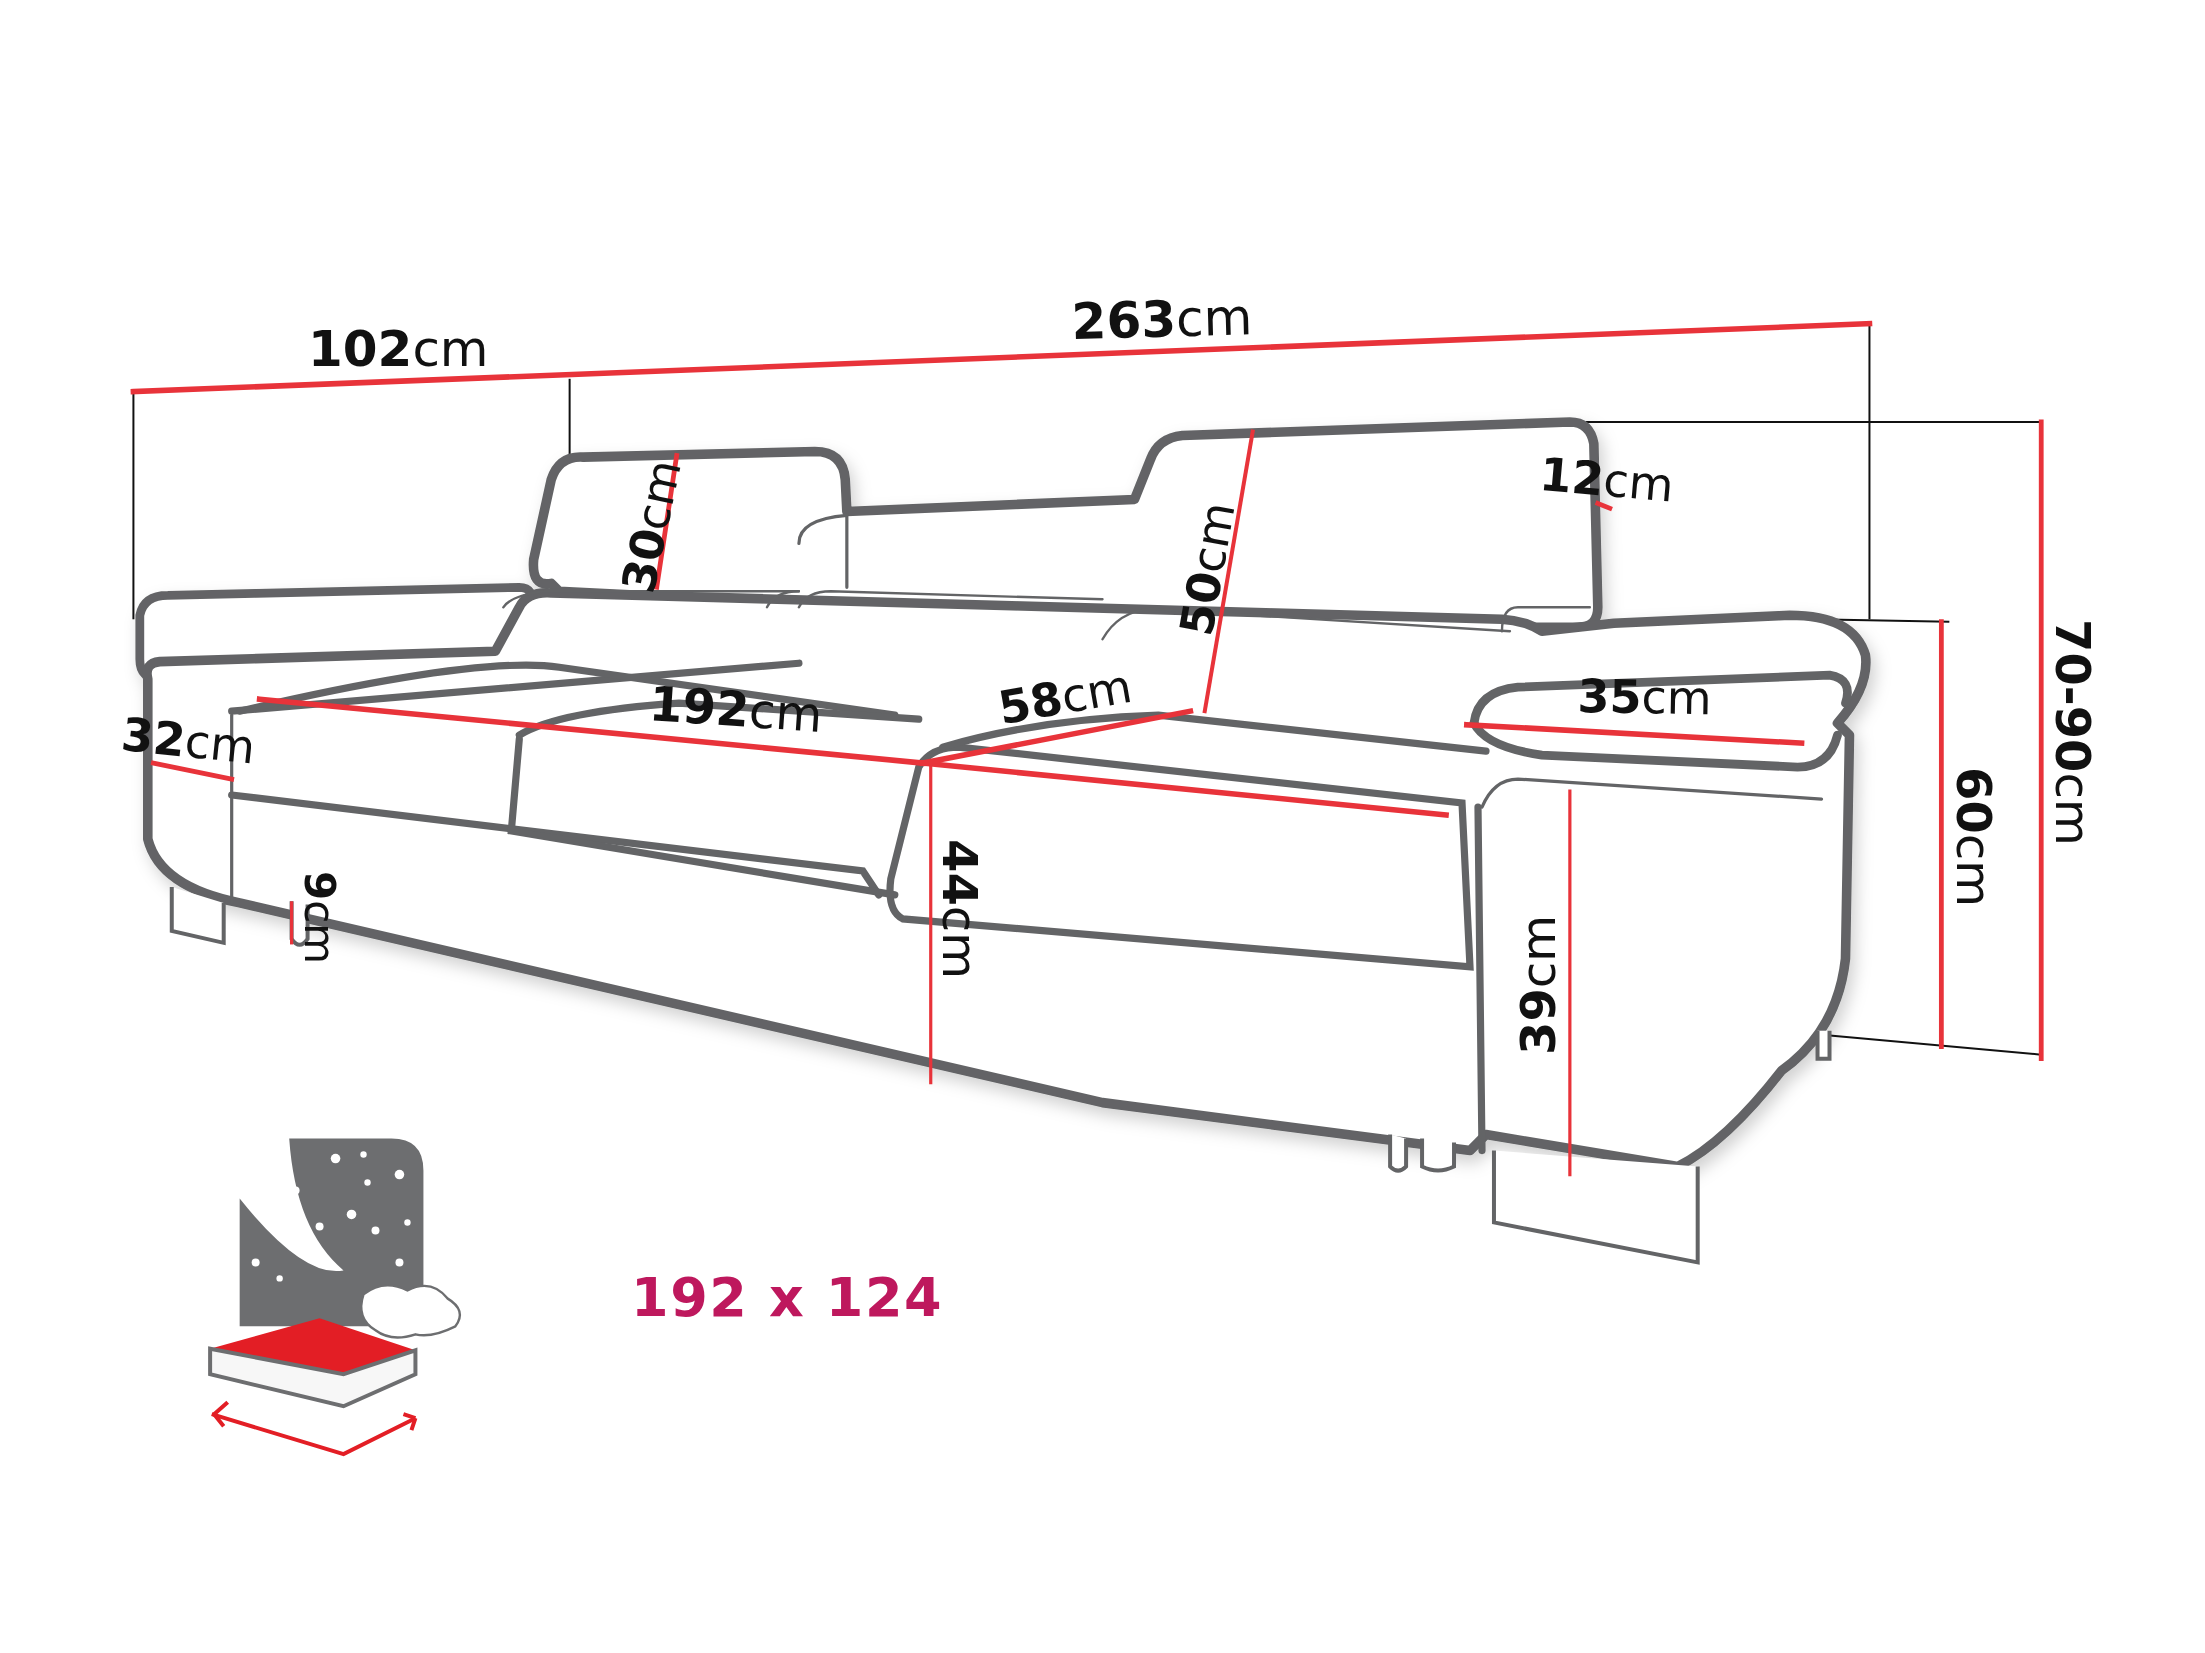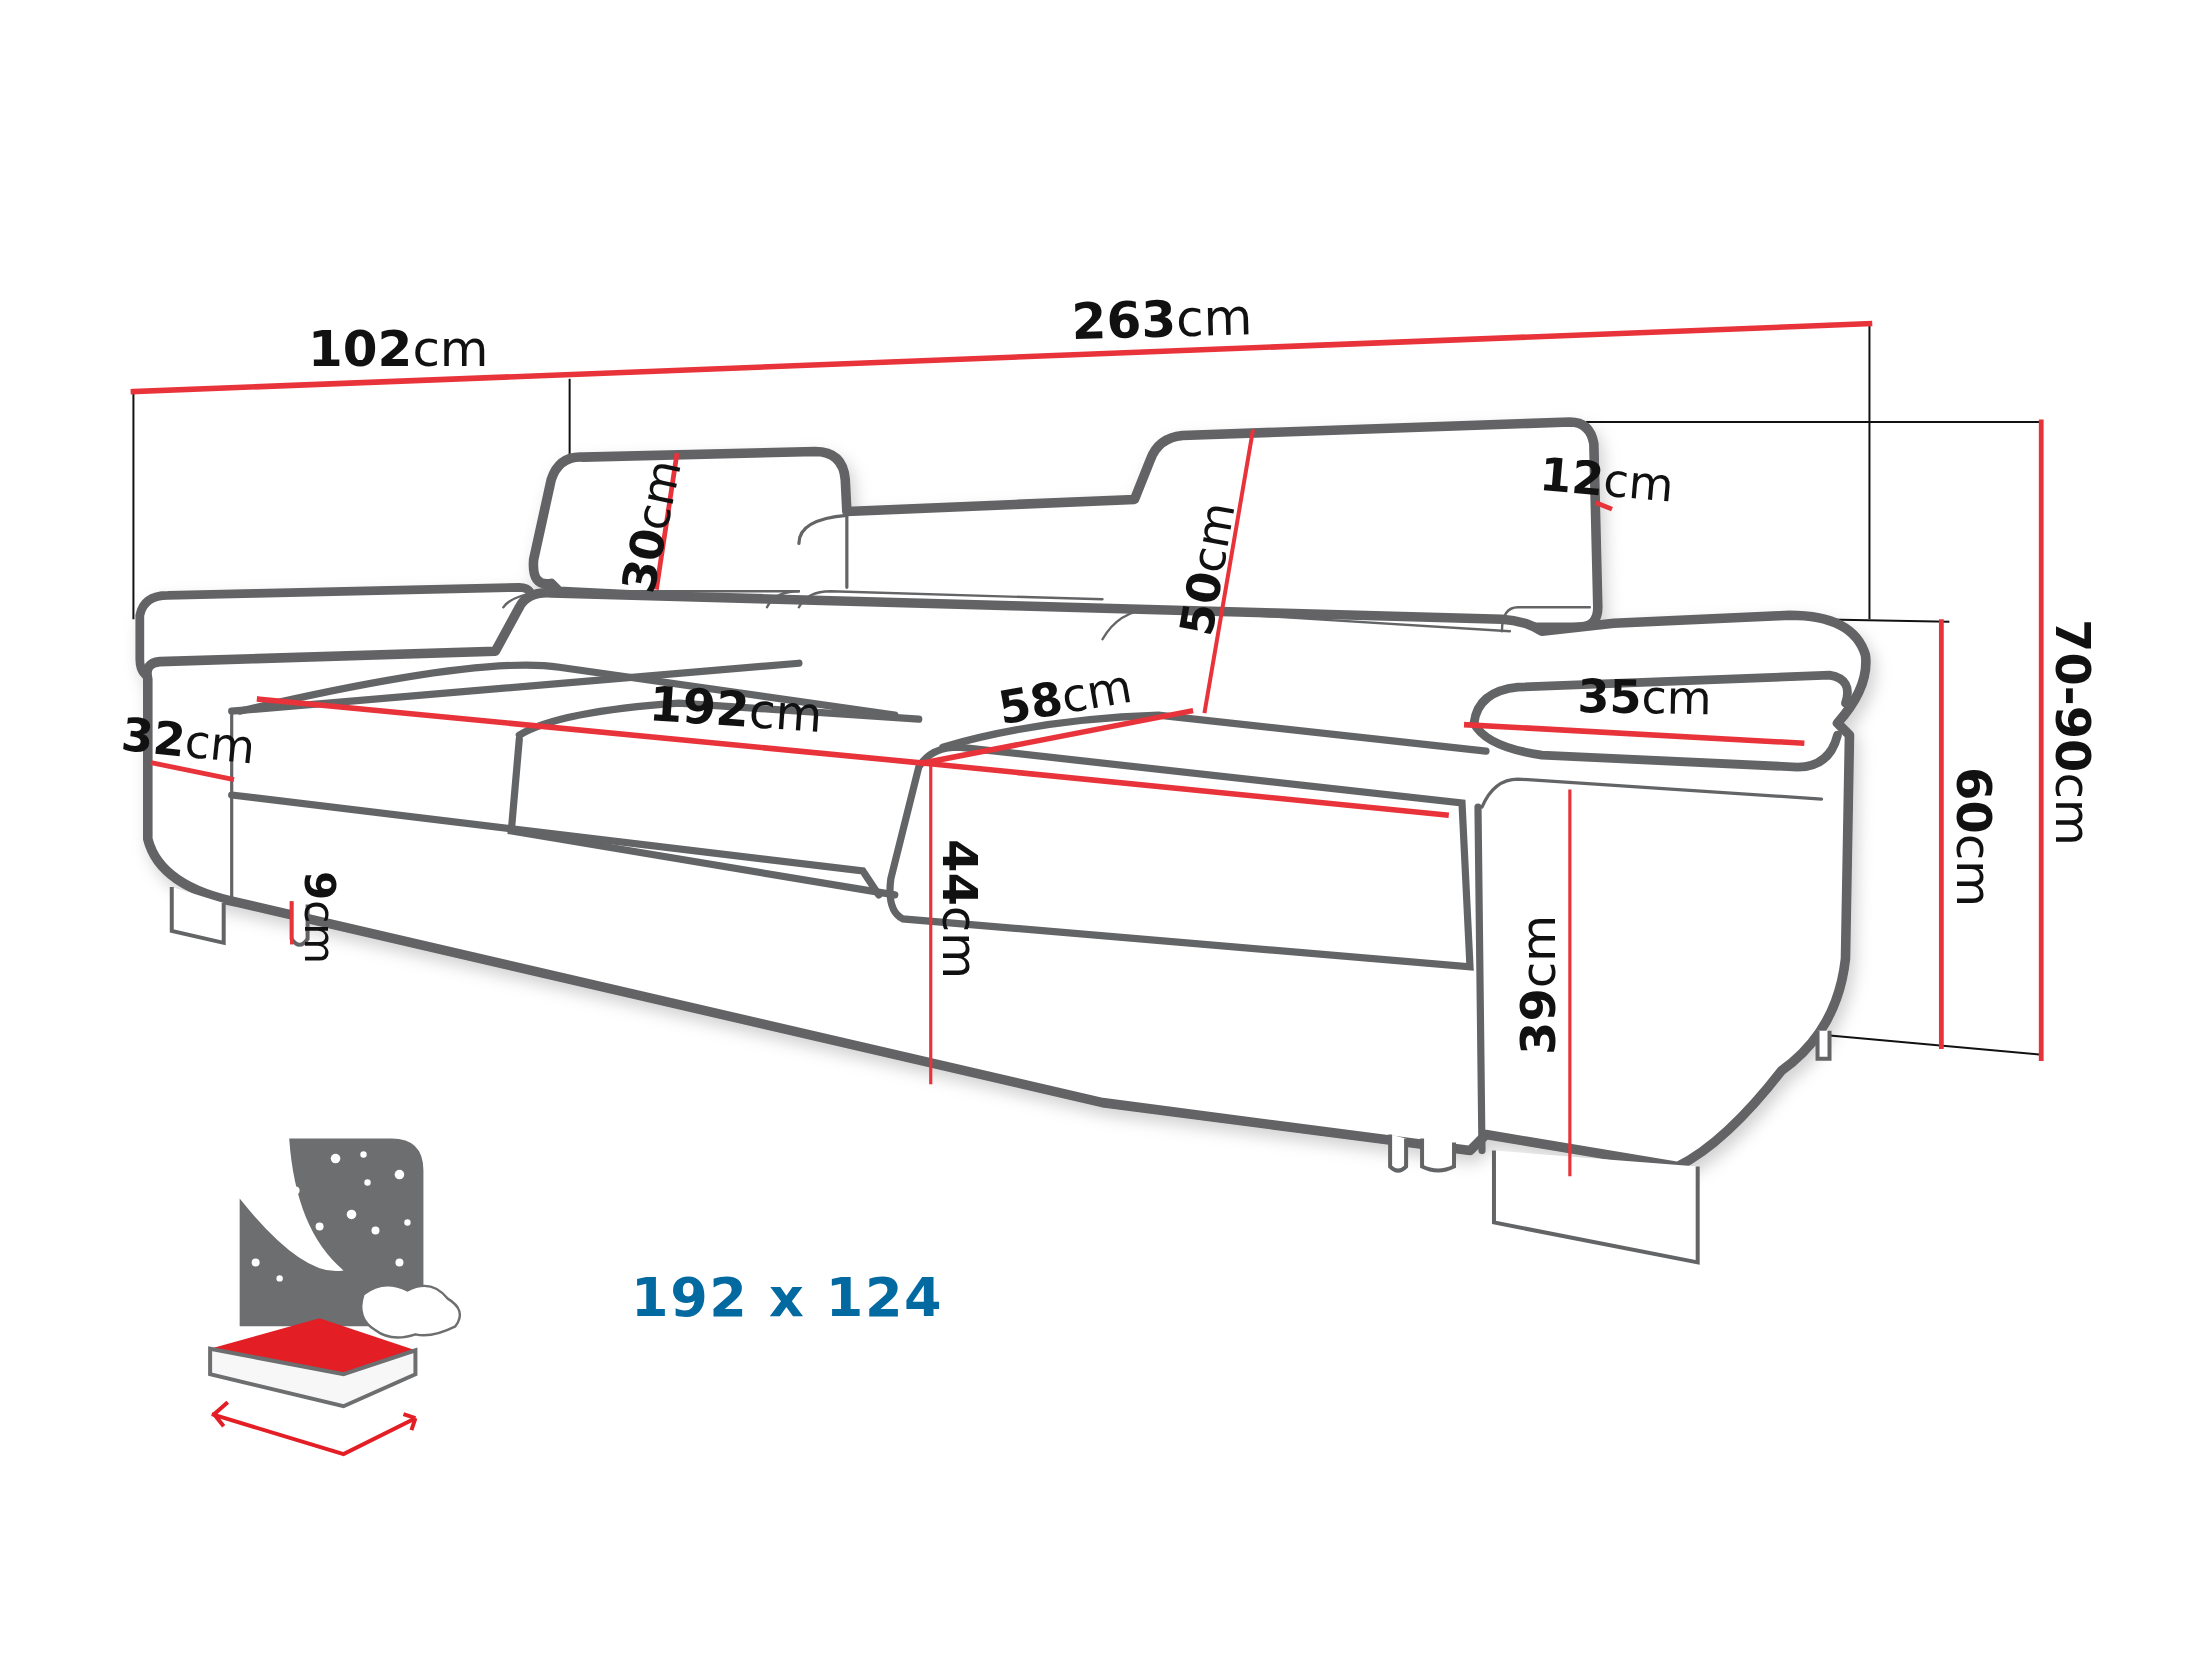--- a/index.html
+++ b/index.html
@@ -1,21 +1,21 @@
 <!DOCTYPE html>
 <html style="font-size:12.8px"><head>
 <meta charset="utf-8">
 <style>
   html, body { margin:0; padding:0; background:#ffffff; }
   body { width:2205px; height:1654px; position:relative; overflow:hidden; font-family:"Liberation Sans", sans-serif; }
   #stage { position:absolute; left:0; top:0; width:2205px; height:1654px; }
   .lbl { position:absolute; white-space:nowrap; color:#111; line-height:1; transform-origin:0 0; }
   .lbl .num { font-weight:bold; font-family:"DejaVu Sans", sans-serif; }
   .lbl .unit { font-weight:normal; font-family:"DejaVu Sans", sans-serif; }
-  .bedsize { position:absolute; left:631px; top:1266px; font-family:"DejaVu Sans", sans-serif; font-weight:bold; font-size:54px; color:#0369a1; letter-spacing:1.6px; }
+  .bedsize { position:absolute; left:631px; top:1266px; font-family:"DejaVu Sans", sans-serif; font-weight:bold; font-size:54px; color:#be185d; letter-spacing:1.6px; }
 </style>
 </head>
 <body>
 
 <div id="stage">
   <svg width="2205" height="1654" viewBox="0 0 2760 2070" xmlns="http://www.w3.org/2000/svg">
     <defs>
       <filter id="sh" x="-5%" y="-5%" width="110%" height="120%">
         <feDropShadow dx="6" dy="10" stdDeviation="10" flood-color="#000" flood-opacity="0.18"></feDropShadow>
       </filter>

